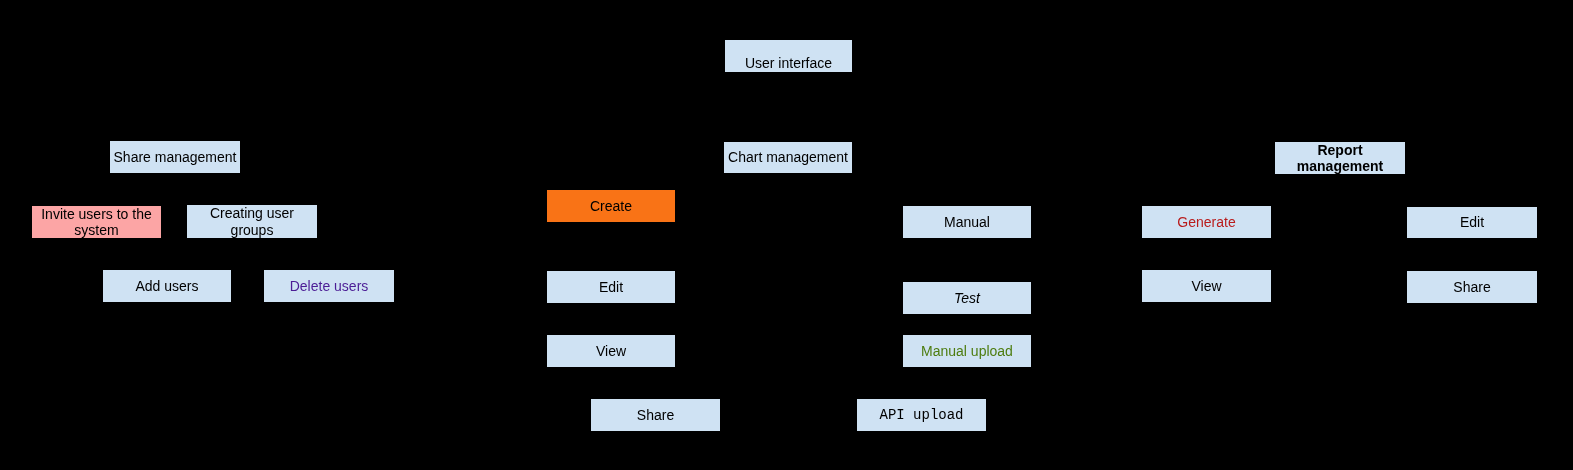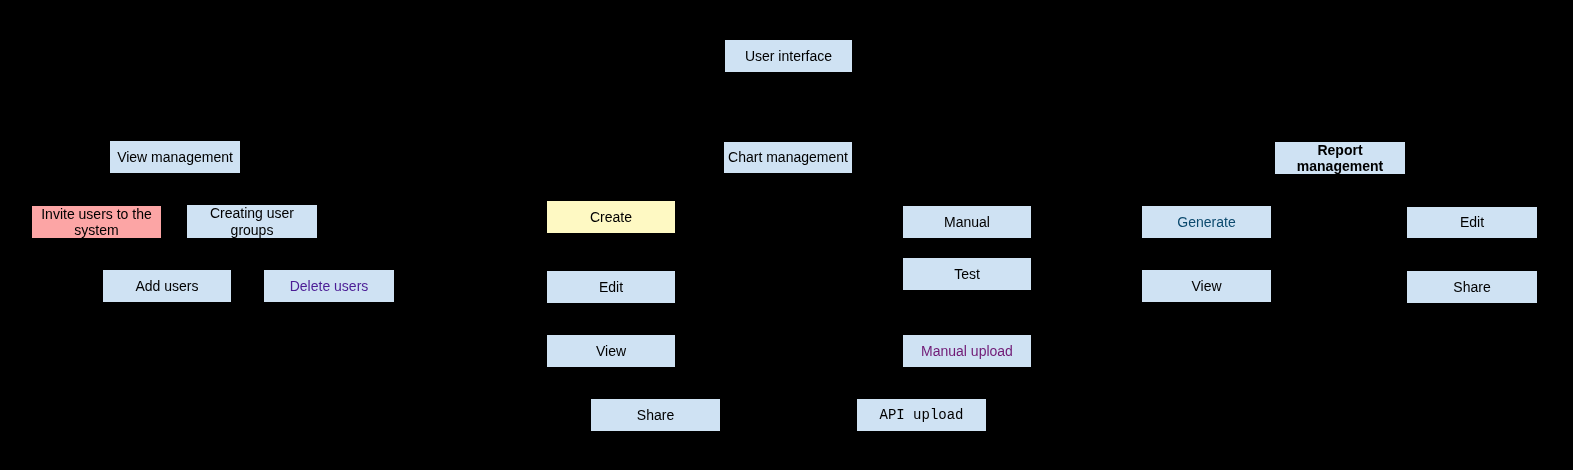--- a/index.html
+++ b/index.html
@@ -31,25 +31,25 @@
     white-space: pre-line;
     display: block;
     width: 100%;
   }
 </style>
 </head>
 <body>
 
 <div class="canvas" style="background: rgb(0, 0, 0);">
   <div id="nodes-layer">
-      <div class="node" style="left: 724px; top: 39px; width: 129px; height: 34px; background: rgb(207, 226, 243); border-color: rgb(0, 0, 0); color: rgb(0, 0, 0);">
+      <div class="node" style="left: 724px; top: 39px; width: 129px; height: 34px; background: rgb(207, 226, 243); border-color: rgb(0, 0, 0); color: rgb(0, 0, 0); align-items: flex-end;">
         <span class="label">User interface</span>
       </div>
       <div class="node" style="left: 109px; top: 140px; width: 132px; height: 34px; background: rgb(207, 226, 243); border-color: rgb(0, 0, 0); color: rgb(0, 0, 0);">
-        <span class="label">View management</span>
+        <span class="label">Share management</span>
       </div>
       <div class="node" style="left: 723px; top: 141px; width: 130px; height: 33px; background: rgb(207, 226, 243); border-color: rgb(0, 0, 0); color: rgb(0, 0, 0);">
         <span class="label">Chart management</span>
       </div>
       <div class="node" style="left: 1274px; top: 141px; width: 132px; height: 34px; background: rgb(207, 226, 243); border-color: rgb(0, 0, 0); color: rgb(0, 0, 0); font-weight: bold;">
         <span class="label">Report
 management</span>
       </div>
       <div class="node" style="left: 31px; top: 205px; width: 131px; height: 34px; background: #fca5a5; border-color: rgb(0, 0, 0); color: rgb(0, 0, 0);">
         <span class="label">Invite users to the
@@ -58,45 +58,45 @@
       <div class="node" style="left: 186px; top: 204px; width: 132px; height: 35px; background: rgb(207, 226, 243); border-color: rgb(0, 0, 0); color: rgb(0, 0, 0);">
         <span class="label">Creating user
 groups</span>
       </div>
       <div class="node" style="left: 102px; top: 269px; width: 130px; height: 34px; background: rgb(207, 226, 243); border-color: rgb(0, 0, 0); color: rgb(0, 0, 0);">
         <span class="label">Add users</span>
       </div>
       <div class="node" style="left: 263px; top: 269px; width: 132px; height: 34px; background: rgb(207, 226, 243); border-color: rgb(0, 0, 0); color: #4c1d95;">
         <span class="label">Delete users</span>
       </div>
-      <div class="node" style="left: 546px; top: 200px; width: 130px; height: 34px; background: #fef9c3; border-color: rgb(0, 0, 0); color: rgb(0, 0, 0);">
+      <div class="node" style="left: 546px; top: 189px; width: 130px; height: 34px; background: #f97316; border-color: rgb(0, 0, 0); color: rgb(0, 0, 0);">
         <span class="label">Create</span>
       </div>
       <div class="node" style="left: 546px; top: 270px; width: 130px; height: 34px; background: rgb(207, 226, 243); border-color: rgb(0, 0, 0); color: rgb(0, 0, 0);">
         <span class="label">Edit</span>
       </div>
       <div class="node" style="left: 546px; top: 334px; width: 130px; height: 34px; background: rgb(207, 226, 243); border-color: rgb(0, 0, 0); color: rgb(0, 0, 0);">
         <span class="label">View</span>
       </div>
       <div class="node" style="left: 590px; top: 398px; width: 131px; height: 34px; background: rgb(207, 226, 243); border-color: rgb(0, 0, 0); color: rgb(0, 0, 0);">
         <span class="label">Share</span>
       </div>
       <div class="node" style="left: 902px; top: 205px; width: 130px; height: 34px; background: rgb(207, 226, 243); border-color: rgb(0, 0, 0); color: rgb(0, 0, 0);">
         <span class="label">Manual</span>
       </div>
-      <div class="node" style="left: 902px; top: 257px; width: 130px; height: 34px; background: rgb(207, 226, 243); border-color: rgb(0, 0, 0); color: rgb(0, 0, 0);">
+      <div class="node" style="left: 902px; top: 281px; width: 130px; height: 34px; background: rgb(207, 226, 243); border-color: rgb(0, 0, 0); color: rgb(0, 0, 0); font-style: italic;">
         <span class="label">Test</span>
       </div>
-      <div class="node" style="left: 902px; top: 334px; width: 130px; height: 34px; background: rgb(207, 226, 243); border-color: rgb(0, 0, 0); color: #701a75;">
+      <div class="node" style="left: 902px; top: 334px; width: 130px; height: 34px; background: rgb(207, 226, 243); border-color: rgb(0, 0, 0); color: #4d7c0f;">
         <span class="label">Manual upload</span>
       </div>
       <div class="node" style="left: 856px; top: 398px; width: 131px; height: 34px; background: rgb(207, 226, 243); border-color: rgb(0, 0, 0); color: rgb(0, 0, 0); font-family: Liberation Mono, monospace;">
         <span class="label">API upload</span>
       </div>
-      <div class="node" style="left: 1141px; top: 205px; width: 131px; height: 34px; background: rgb(207, 226, 243); border-color: rgb(0, 0, 0); color: #0c4a6e;">
+      <div class="node" style="left: 1141px; top: 205px; width: 131px; height: 34px; background: rgb(207, 226, 243); border-color: rgb(0, 0, 0); color: #b91c1c;">
         <span class="label">Generate</span>
       </div>
       <div class="node" style="left: 1141px; top: 269px; width: 131px; height: 34px; background: rgb(207, 226, 243); border-color: rgb(0, 0, 0); color: rgb(0, 0, 0);">
         <span class="label">View</span>
       </div>
       <div class="node" style="left: 1406px; top: 206px; width: 132px; height: 33px; background: rgb(207, 226, 243); border-color: rgb(0, 0, 0); color: rgb(0, 0, 0);">
         <span class="label">Edit</span>
       </div>
       <div class="node" style="left: 1406px; top: 270px; width: 132px; height: 34px; background: rgb(207, 226, 243); border-color: rgb(0, 0, 0); color: rgb(0, 0, 0);">
         <span class="label">Share</span>

